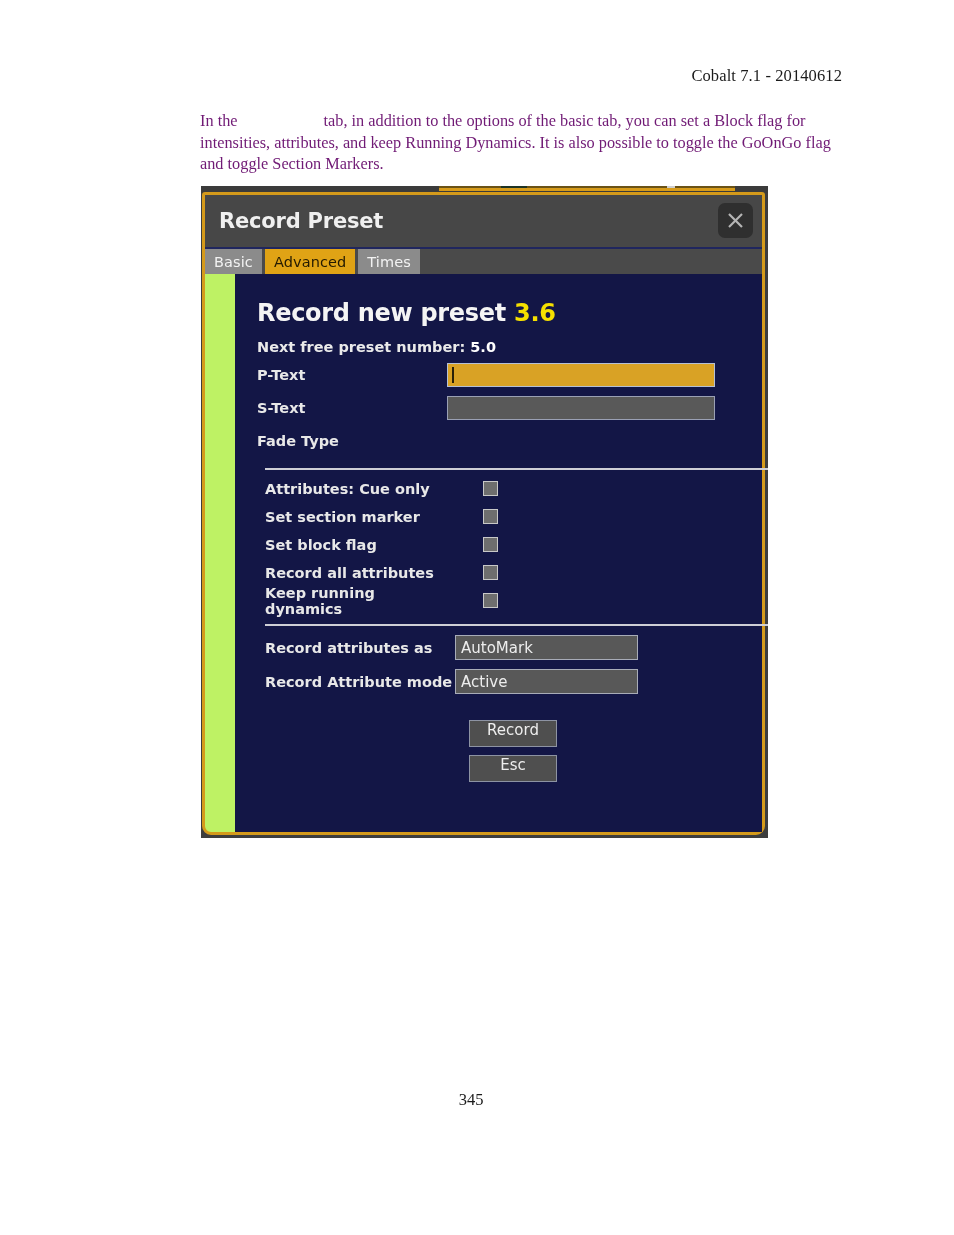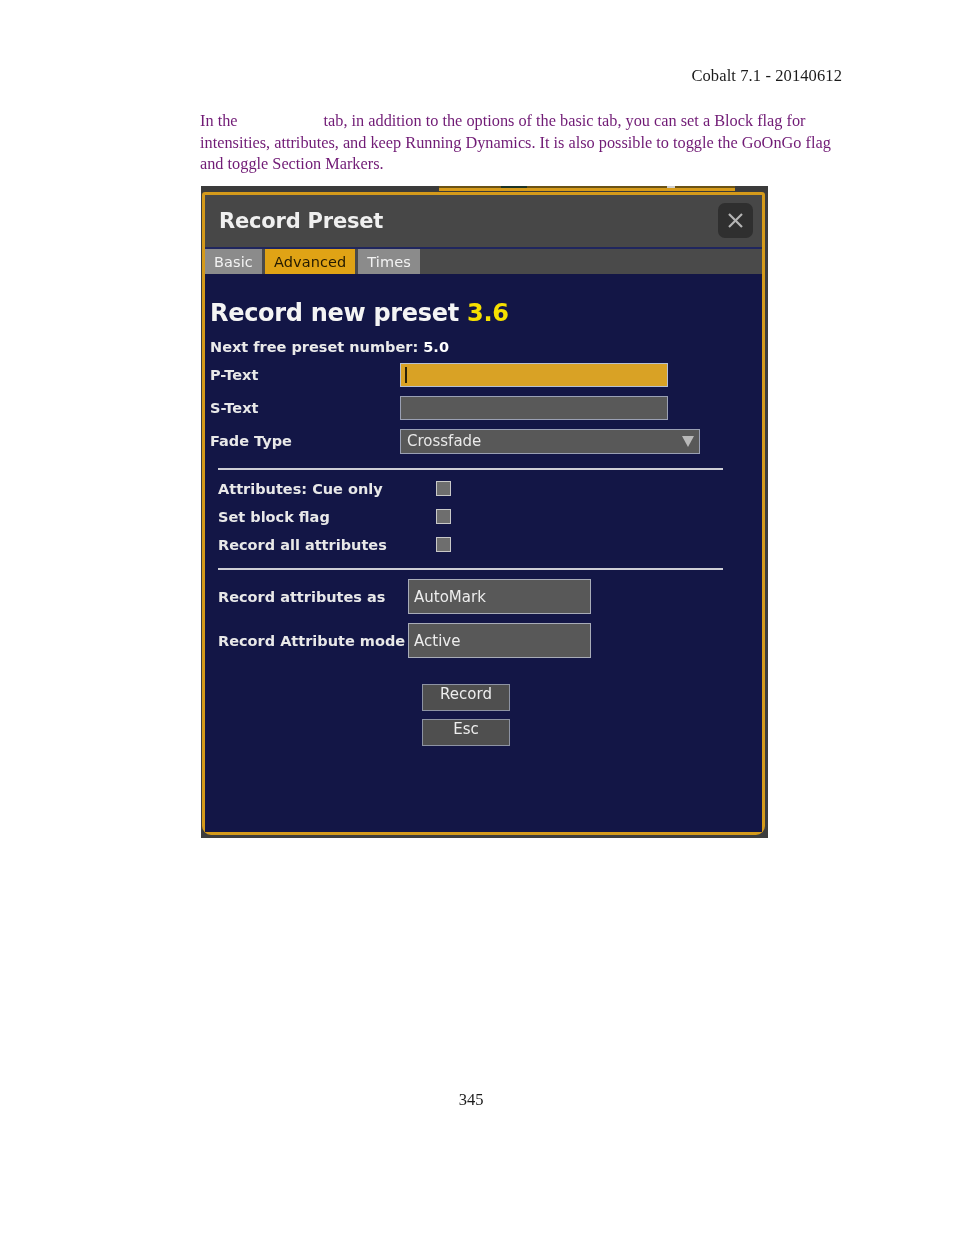--- a/index.html
+++ b/index.html
@@ -174,21 +174,22 @@
   .tab.active {
     background: #e0a315;
     color: #241b02;
     font-weight: normal;
   }
 
   .dlg-body {
     flex: 1 1 auto;
     background: #131646;
     position: relative;
-    padding: 0 5px;
+    padding: 0 22px;
+    margin-left: 30px;
   }
 
   .heading {
     font-family: "DejaVu Sans", sans-serif;
     font-weight: bold;
     font-size: 24px;
     color: #f4f4f4;
     margin-top: 25px;
     letter-spacing: -0.3px;
   }
@@ -307,21 +308,21 @@
     font-family: "DejaVu Sans", sans-serif;
     font-weight: bold;
     font-size: 14.5px;
     color: #e8e8e8;
     width: 190px;
     flex: 0 0 auto;
     margin-left: 8px;
   }
   .readonly-box {
     width: 183px;
-    height: 35px;
+    height: 25px;
     box-sizing: border-box;
     border: 1px solid #a8acb8;
     background: #585858;
     display: flex;
     align-items: center;
   }
   .readonly-box span {
     font-family: "DejaVu Sans", sans-serif;
     font-size: 15px;
     color: #ededed;
@@ -409,38 +410,42 @@
         </div>
       </div>
 
       <div class="field-row">
         <div class="field-label">S-Text</div>
         <div class="text-input w-primary"></div>
       </div>
 
       <div class="field-row">
         <div class="field-label">Fade Type</div>
-        <div class="dropdown">
-          <span class="dropdown-value">Crossfade</span>
-          <span class="dropdown-arrow"></span>
-        </div>
       </div>
 
       <div class="divider"></div>
 
       <div class="check-row">
         <div class="check-label">Attributes: Cue only</div>
         <div class="checkbox"></div>
       </div>
       <div class="check-row">
+        <div class="check-label">Set section marker</div>
+        <div class="checkbox"></div>
+      </div>
+      <div class="check-row">
         <div class="check-label">Set block flag</div>
         <div class="checkbox"></div>
       </div>
       <div class="check-row">
         <div class="check-label">Record all attributes</div>
+        <div class="checkbox"></div>
+      </div>
+      <div class="check-row">
+        <div class="check-label">Keep running dynamics</div>
         <div class="checkbox"></div>
       </div>
 
       <div class="divider"></div>
 
       <div class="readonly-row">
         <div class="readonly-label">Record attributes as</div>
         <div class="readonly-box">
           <span>AutoMark</span>
         </div>

